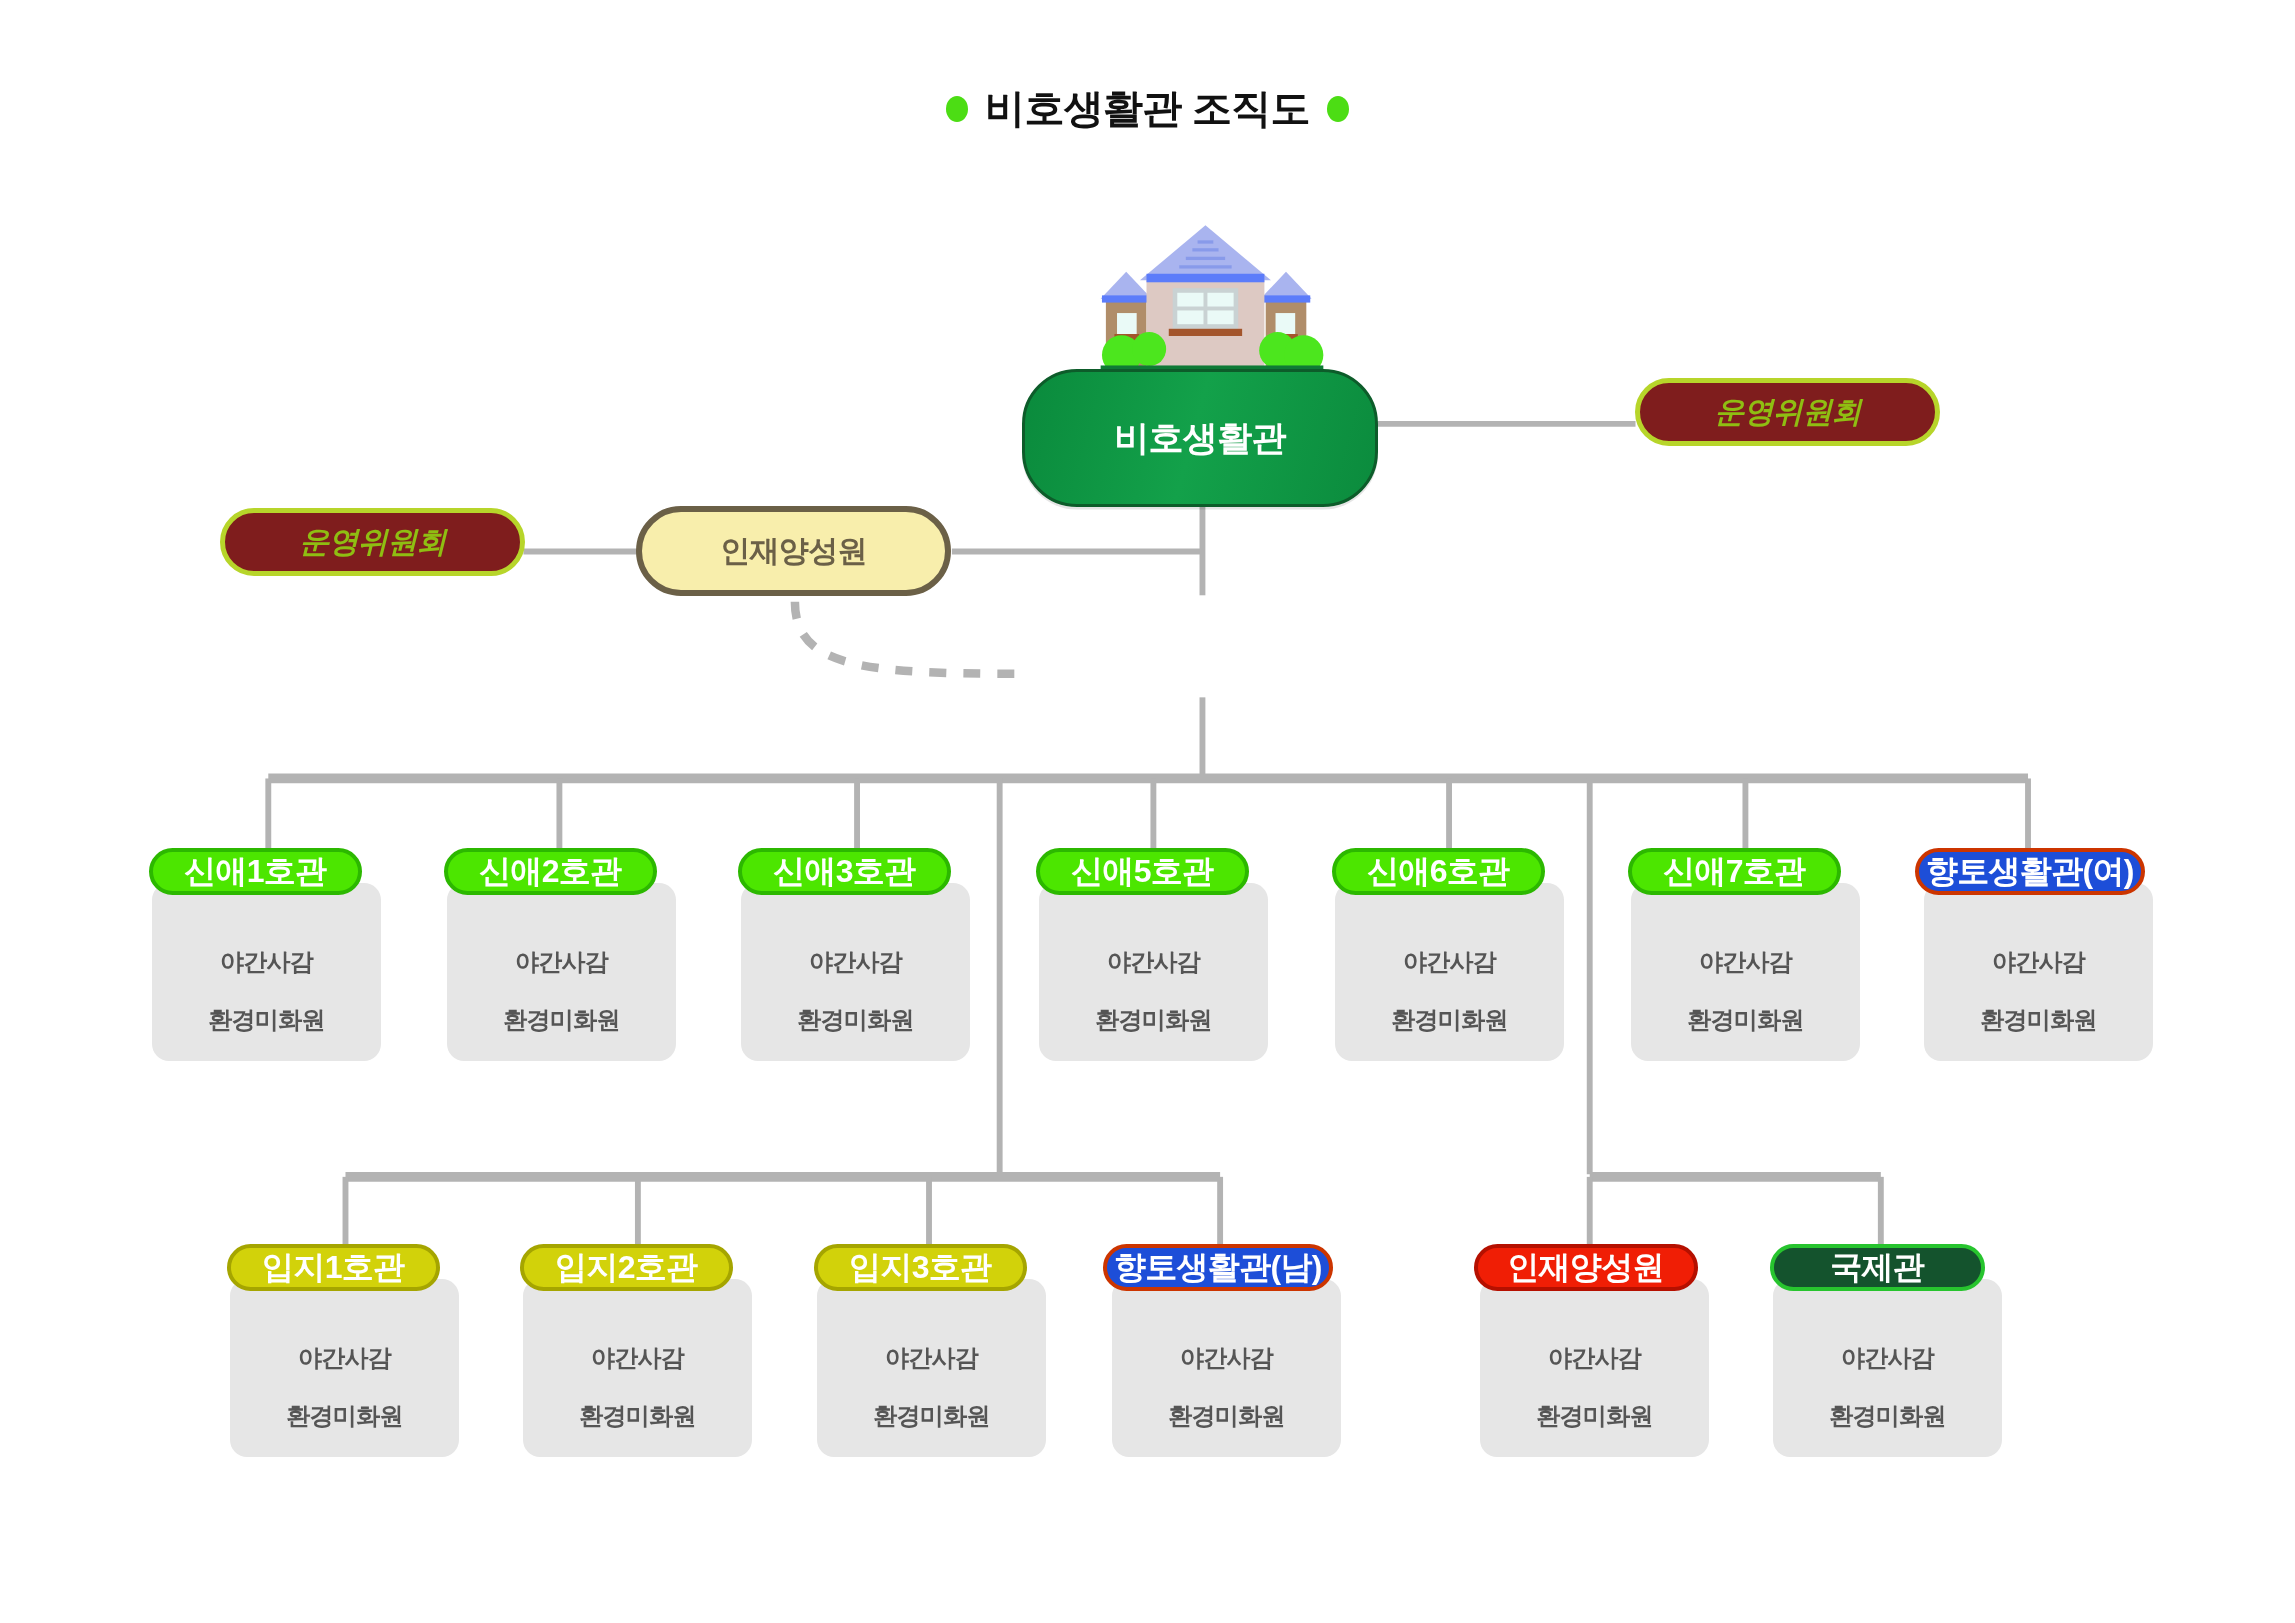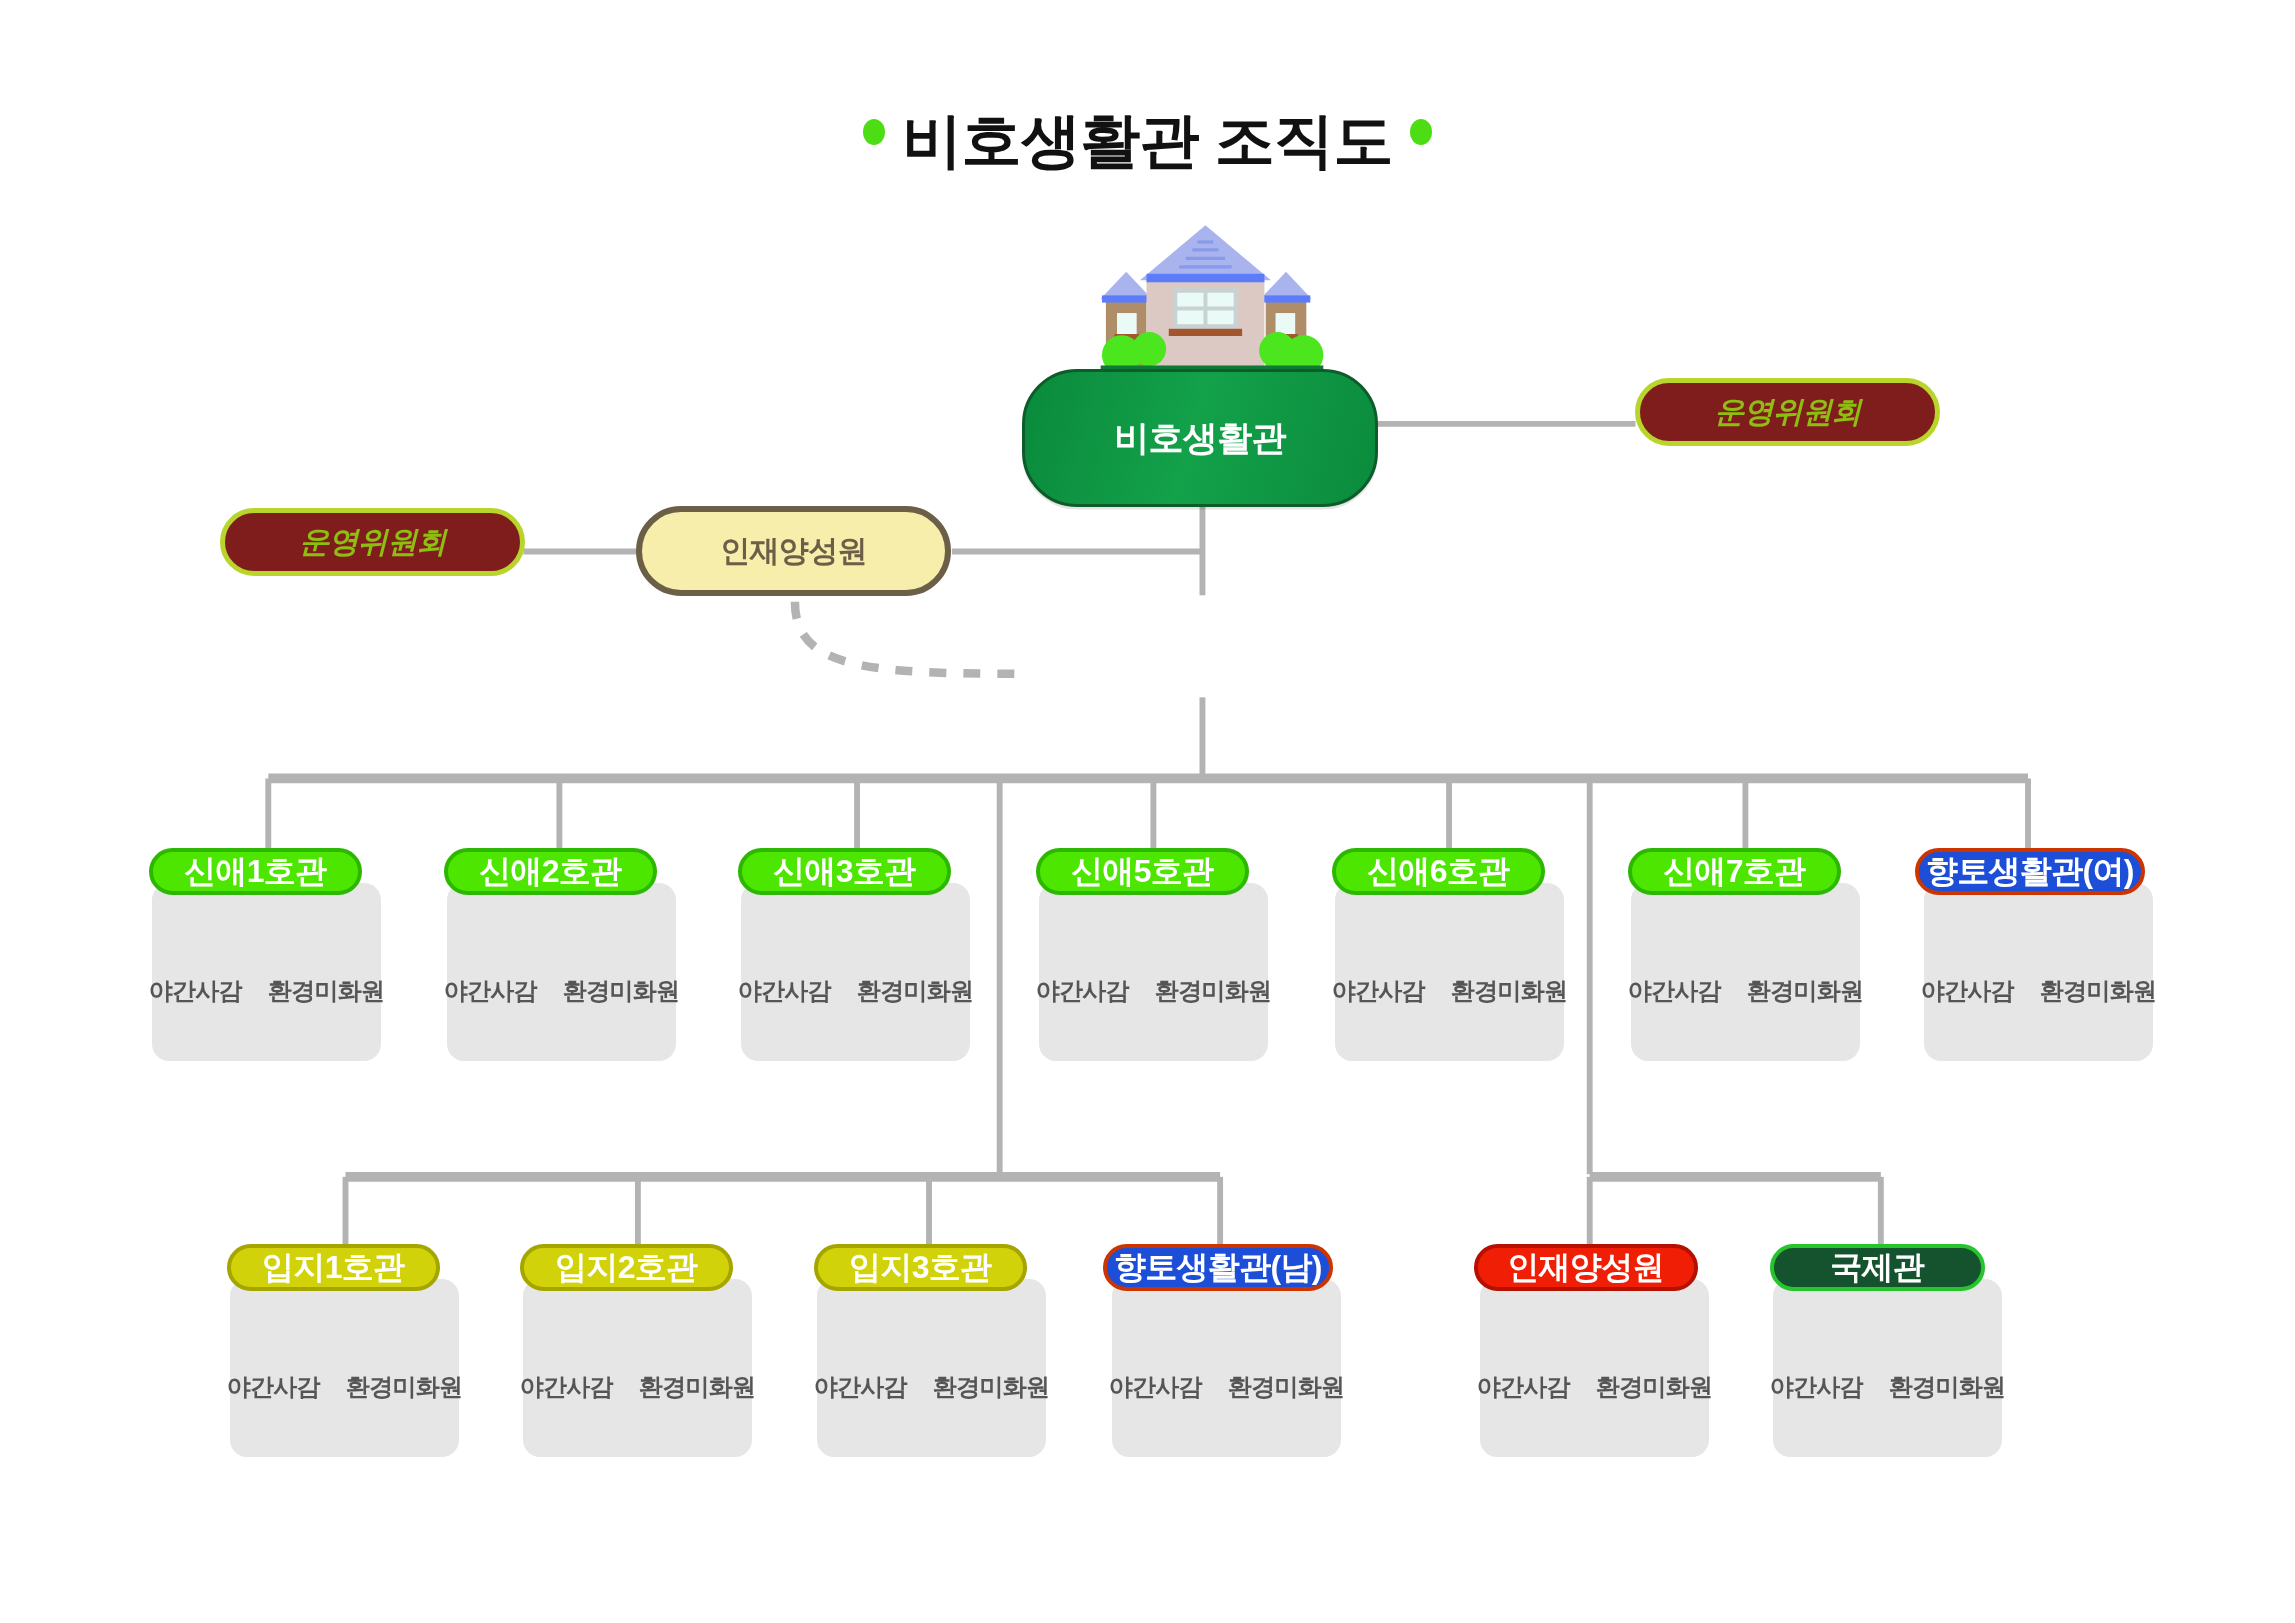--- a/index.html
+++ b/index.html
@@ -15,22 +15,22 @@
   
   .title-wrap{
     position:absolute; left:0; right:0; top:81px;
     display:flex; align-items:center; justify-content:center; gap:17px;
   }
   .title-dot{
     width:22px; height:26px; border-radius:50%;
     background:#4cdd14; flex:0 0 auto;
   }
   .title-text{
-    font-size:60px; font-weight:700; color:#111111;
-    letter-spacing:-0.7px; white-space:nowrap;margin-top:20px;
+    font-size:40px; font-weight:700; color:#111111;
+    letter-spacing:-0.7px; white-space:nowrap;
   }
 
   
   #wires{ position:absolute; left:0; top:0; width:2295px; height:1623px; }
 
   
   .pill{
     position:absolute; display:flex; align-items:center; justify-content:center;
     text-align:center; white-space:nowrap;
   }
@@ -65,21 +65,21 @@
 
   
   .house{ position:absolute; }
 
   
   .card{ position:absolute; }
   .card-body{
     position:absolute; left:0; top:35px;
     width:100%; height:178px;
     background:#e6e6e6; border-radius:17px;
-    display:flex; flex-direction:row; align-items:center;
+    display:flex; flex-direction:column; align-items:center;
     justify-content:center; gap:26px;
     padding-top:37px;
   }
   .card-line{
     font-size:24px; font-weight:700; color:#555555; letter-spacing:-0.7px;
     white-space:nowrap;
   }
   .card-head{
     position:absolute; top:0; height:47px;
     border-radius:23.6px;

